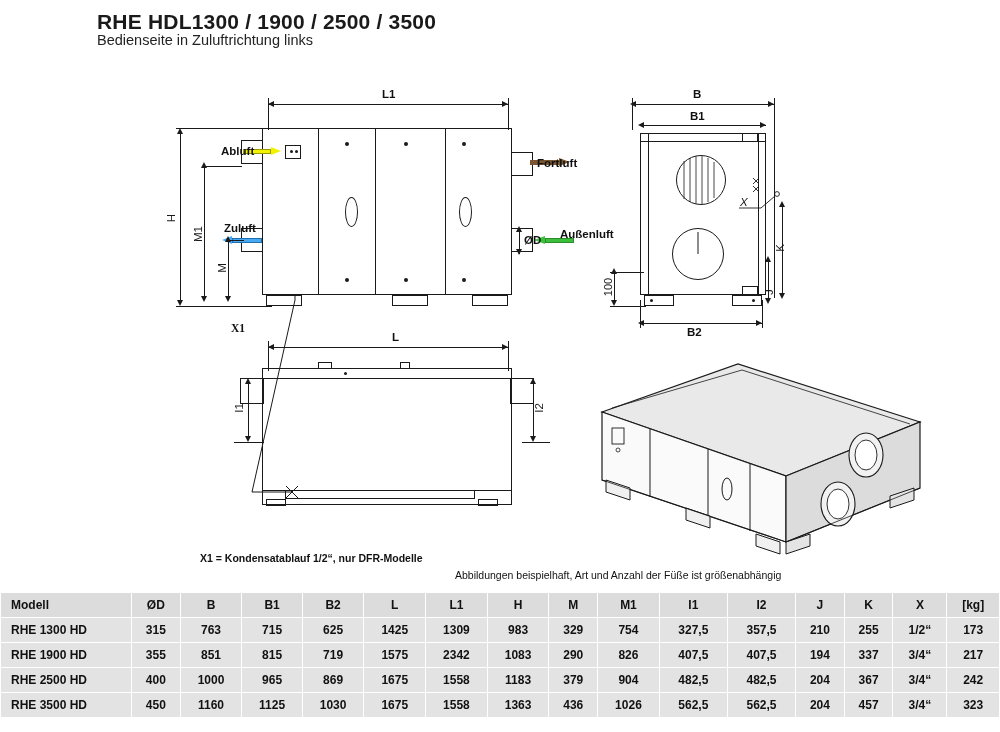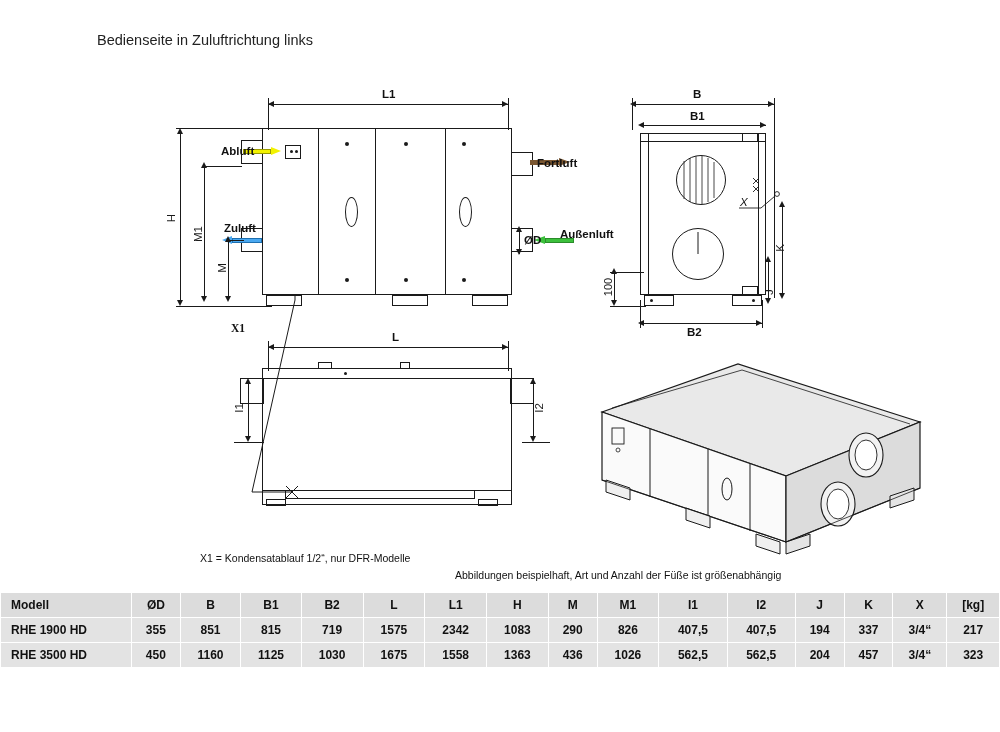--- a/index.html
+++ b/index.html
@@ -60,28 +60,29 @@
     text-align:center;
     background:#e3e3e3;
     font-weight:bold;
     color:#111;
     height:18px;
   }
   table.spec th:first-child, table.spec td:first-child{
     text-align:left;padding-left:10px;width:118px;
   }
   table.spec thead th{background:#dcdcdc;}
-  .note{position:absolute;font-size:10.5px;font-weight:normal;color:#111;}
+  .note{position:absolute;font-size:10.5px;font-weight:bold;color:#111;}
   .note.n2{font-weight:normal;}
 </style>
 </head>
 <body>
 
 <div class="sheet">
 
+  <div class="title">RHE HDL1300 / 1900 / 2500 / 3500</div>
   <div class="subtitle">Bedienseite in Zuluftrichtung links</div>
 
   <div>
 
     <div class="ln hl" style="left:268px;top:104px;width:240px;"></div>
     <div class="ah ah-l" style="left:268px;top:101px;"></div>
     <div class="ah ah-r" style="left:502px;top:101px;"></div>
     <div class="ln vl" style="left:268px;top:98px;height:32px;"></div>
     <div class="ln vl" style="left:508px;top:98px;height:32px;"></div>
     <div class="lbl b" style="left:382px;top:88px;">L1</div>
@@ -339,36 +340,72 @@
         <th>I1</th>
         <th>I2</th>
         <th>J</th>
         <th>K</th>
         <th>X</th>
         <th>[kg]</th>
       </tr>
     </thead>
     <tbody>
       <tr>
+        <td>RHE 1300 HD</td>
+        <td>315</td>
+        <td>763</td>
+        <td>715</td>
+        <td>625</td>
+        <td>1425</td>
+        <td>1309</td>
+        <td>983</td>
+        <td>329</td>
+        <td>754</td>
+        <td>327,5</td>
+        <td>357,5</td>
+        <td>210</td>
+        <td>255</td>
+        <td>1/2“</td>
+        <td>173</td>
+      </tr>
+      <tr>
         <td>RHE 1900 HD</td>
         <td>355</td>
         <td>851</td>
         <td>815</td>
         <td>719</td>
         <td>1575</td>
         <td>2342</td>
         <td>1083</td>
         <td>290</td>
         <td>826</td>
         <td>407,5</td>
         <td>407,5</td>
         <td>194</td>
         <td>337</td>
         <td>3/4“</td>
         <td>217</td>
+      </tr>
+      <tr>
+        <td>RHE 2500 HD</td>
+        <td>400</td>
+        <td>1000</td>
+        <td>965</td>
+        <td>869</td>
+        <td>1675</td>
+        <td>1558</td>
+        <td>1183</td>
+        <td>379</td>
+        <td>904</td>
+        <td>482,5</td>
+        <td>482,5</td>
+        <td>204</td>
+        <td>367</td>
+        <td>3/4“</td>
+        <td>242</td>
       </tr>
       <tr>
         <td>RHE 3500 HD</td>
         <td>450</td>
         <td>1160</td>
         <td>1125</td>
         <td>1030</td>
         <td>1675</td>
         <td>1558</td>
         <td>1363</td>

